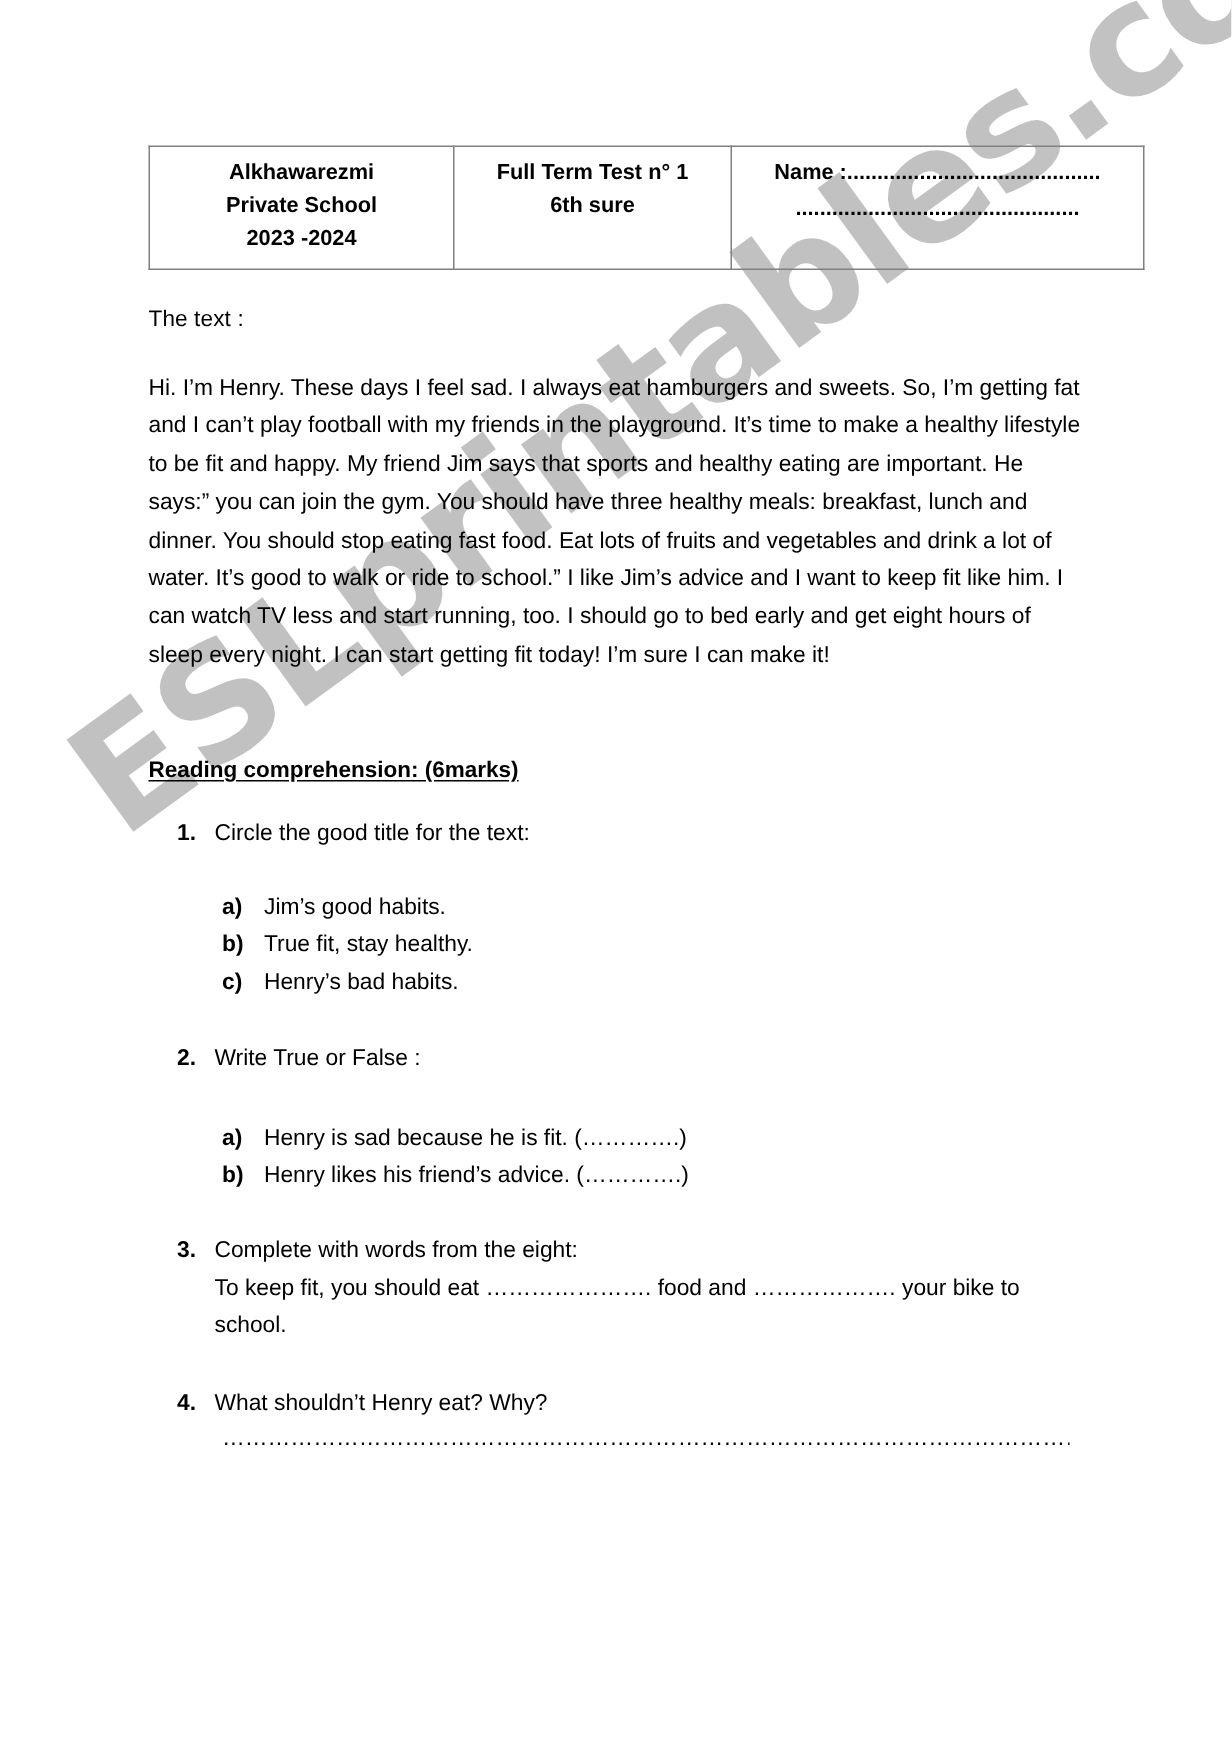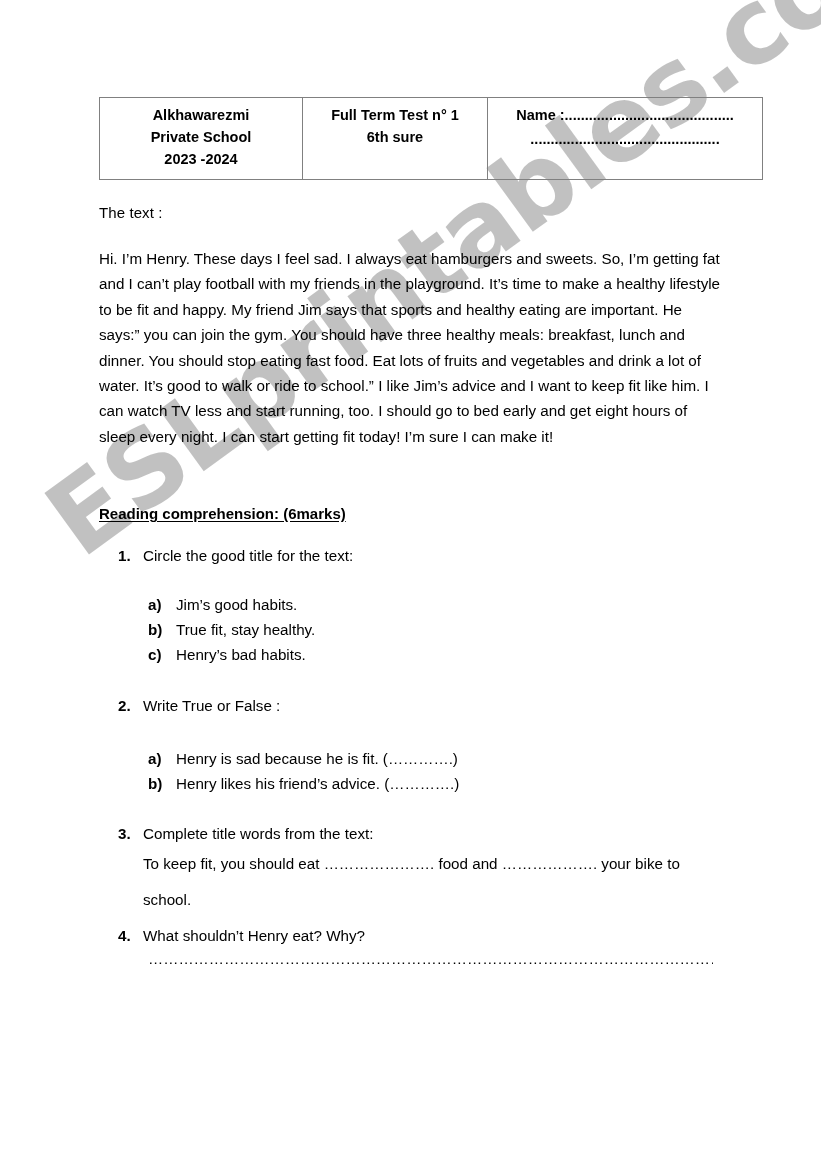--- a/index.html
+++ b/index.html
@@ -153,21 +153,21 @@
   .q2-a      { top: 746px; }
   .q2-b      { top: 771px; }
 
   .q3        { top: 821px; }
   .q3-body   {
     position: absolute;
     left: 143px;
     top: 846px;
     width: 575px;
     font-size: 15.2px;
-    line-height: 36px;
+    line-height: 25px;
   }
 
   .q4        { top: 923px; }
   .q4-answer-line {
     position: absolute;
     left: 148px;
     top: 948px;
     width: 565px;
     font-size: 15.2px;
     line-height: 22px;
@@ -241,21 +241,21 @@
       <span class="ltr">a)</span>
       <span class="otext">Henry is sad because he is fit.  (………….)</span>
     </div>
     <div class="opt q2-b">
       <span class="ltr">b)</span>
       <span class="otext">Henry likes his friend’s advice. (………….)</span>
     </div>
 
     <div class="q q3">
       <span class="num">3.</span>
-      <span class="qtext">Complete title words from the text:</span>
+      <span class="qtext">Complete with words from the eight:</span>
     </div>
     <div class="q3-body">To keep fit, you should eat …………………. food and ………………. your bike to school.</div>
 
     <div class="q q4">
       <span class="num">4.</span>
       <span class="qtext">What shouldn’t Henry eat? Why?</span>
     </div>
     <div class="q4-answer-line">………………………………………………………………………………………………………………………………………………………………………………………</div>
 
   </div>

